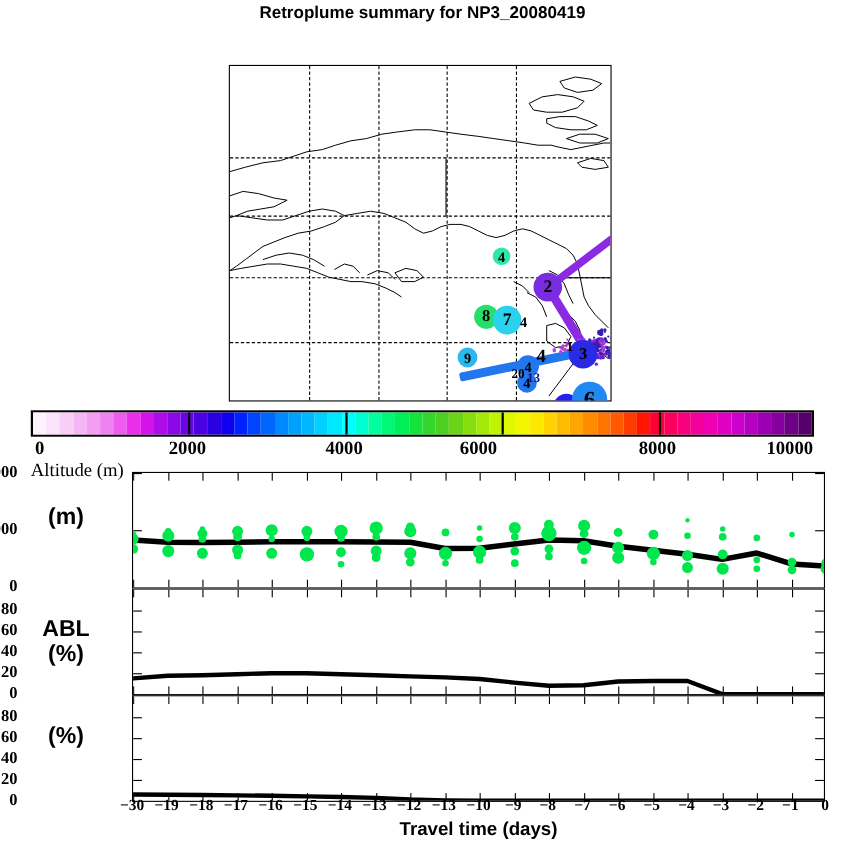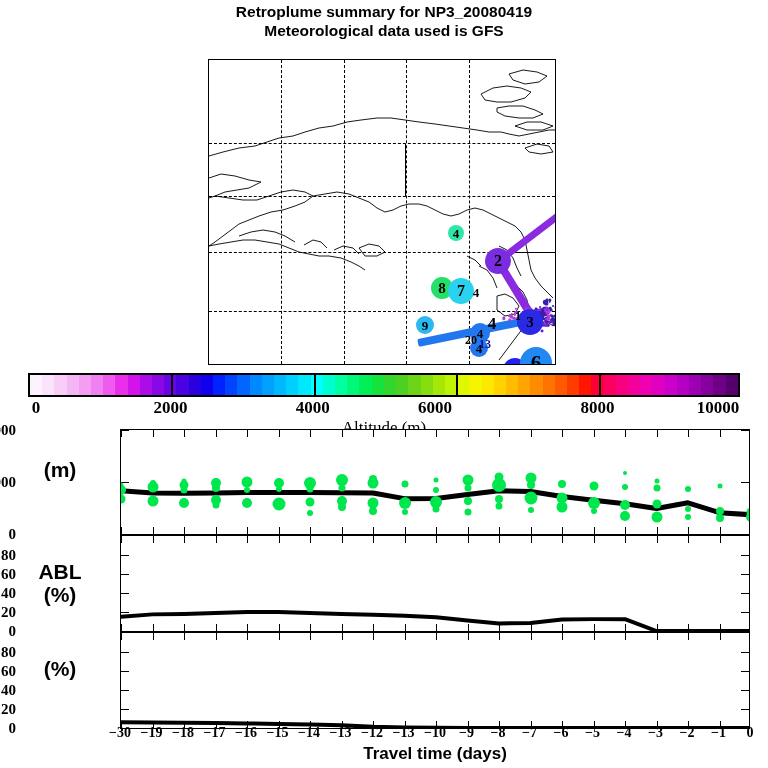--- a/index.html
+++ b/index.html
@@ -28,21 +28,21 @@
   .maplabel{position:absolute;font-family:"Liberation Serif",serif;font-weight:bold;
             transform:translate(-50%,-50%);color:#000;}
   
   #cbar-wrap{left:28px;top:373px;width:712px;height:24px;}
   #cbar{position:absolute;left:0;top:0;width:712px;height:24px;
         border:2px solid #000;box-sizing:border-box;display:flex;}
   #cbar .seg{flex:1 1 0;height:100%;}
   #cbar .divider{position:absolute;top:0;height:100%;width:2px;background:#000;}
   .cb-tick{position:absolute;font-family:"Liberation Serif",serif;font-weight:bold;
            font-size:17px;transform:translateX(-50%);top:25px;}
-  #cbar-title{position:absolute;top:45px;left:0;width:712px;text-align:center;
+  #cbar-title{position:absolute;top:45px;left:0;width:712px;text-align:left;
               font-family:"Liberation Serif",serif;font-size:17px;}
   
   .panel{position:absolute;left:120px;width:630px;border:1px solid #000;
          box-sizing:border-box;background:#fff;}
   .panel .plotarea{position:absolute;left:0;top:0;width:100%;height:100%;overflow:hidden;}
   .xtick{position:absolute;bottom:0;width:1px;background:#000;}
   .xtick-top{position:absolute;top:0;width:1px;background:#000;}
   .ytickmark{position:absolute;left:0;height:1px;background:#000;}
   .ytickmark.right{left:auto;right:0;}
   .ylab{position:absolute;right:752px;font-family:"Liberation Serif",serif;
@@ -56,21 +56,20 @@
   .xtl{position:absolute;font-family:"Liberation Serif",serif;font-weight:bold;
        font-size:14px;transform:translateX(-50%);}
   #xaxis-title{position:absolute;left:120px;top:744px;width:630px;text-align:center;
                font-weight:bold;font-size:17px;}
 </style>
 </head>
 <body>
 
 <div id="title-block" class="abs">
   <div class="ttl" id="title-main">Retroplume summary for NP3_20080419</div>
-  <div class="ttl" id="title-met">Meteorological data used is GFS</div>
 </div>
 
 <div id="map-frame" class="abs">
   <svg id="coast-svg" width="346" height="304" viewBox="0 0 346 304">
     <g fill="none" stroke="#000" stroke-width="0.9">
 
       <path d="M0 96 L14 92 L30 88 L46 86 L58 82 L70 78 L84 76 L96 72 L110 68 L124 66
                L138 62 L152 60 L168 58 L182 58 L196 60 L210 62 L226 64 L240 66 L254 68
                L268 70 L280 72 L292 72 L300 74"></path>
 

